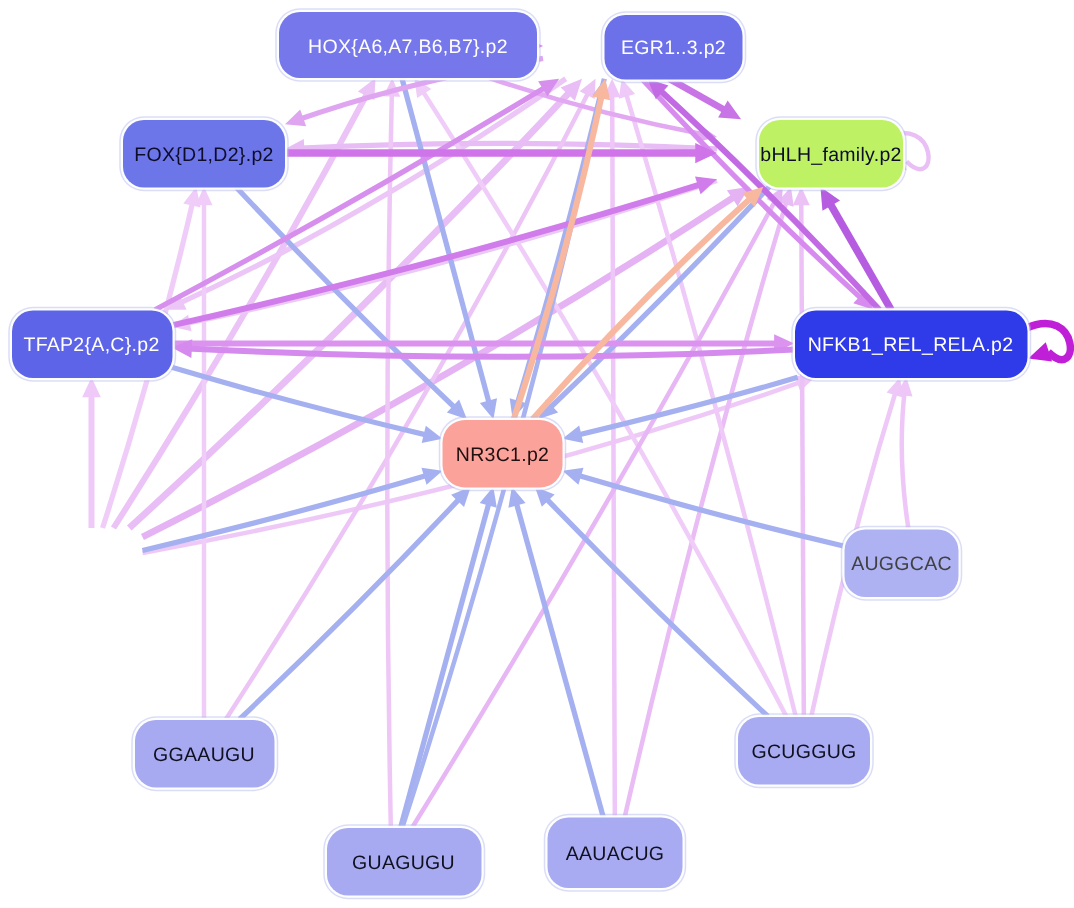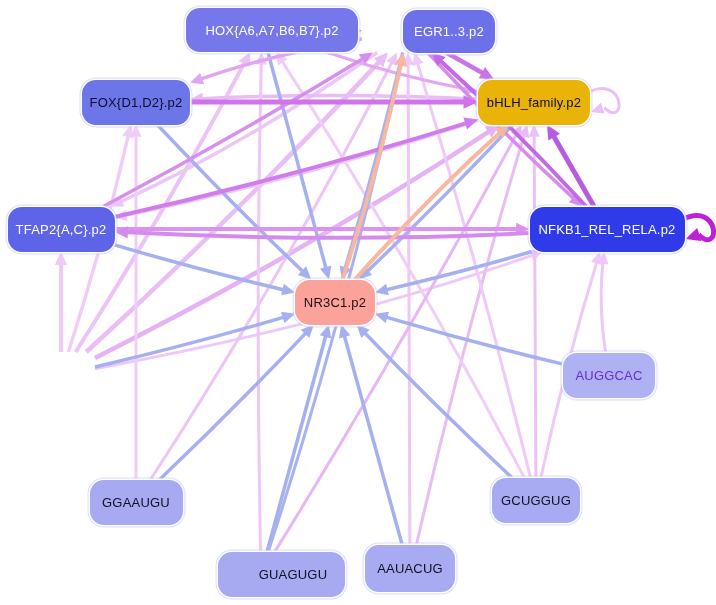--- a/index.html
+++ b/index.html
@@ -120,40 +120,40 @@
 
 <div class="node" style="left: 186px; top: 8px; width: 172px; height: 44px; background: rgb(117, 119, 234); color: rgb(255, 255, 255);">
       <span>HOX{A6,A7,B6,B7}.p2</span>
     </div>
     <div class="node" style="left: 362px; top: 9.5px; width: 92px; height: 43px; background: rgb(108, 112, 233); color: rgb(255, 255, 255); margin-left: 41px;">
       <span>EGR1..3.p2</span>
     </div>
     <div class="node" style="left: 82px; top: 79.5px; width: 108px; height: 45px; background: rgb(109, 118, 233); color: rgb(13, 13, 42);">
       <span>FOX{D1,D2}.p2</span>
     </div>
-    <div class="node" style="left: 478px; top: 79.5px; width: 112px; height: 45px; background: #eab308; color: rgb(13, 13, 42);">
+    <div class="node" style="left: 506px; top: 79.5px; width: 96px; height: 45px; background: #bef264; color: rgb(13, 13, 42);">
       <span>bHLH_family.p2</span>
     </div>
     <div class="node" style="left: 7.5px; top: 206.5px; width: 107px; height: 45px; background: rgb(93, 100, 231); color: rgb(255, 255, 255);">
       <span>TFAP2{A,C}.p2</span>
     </div>
     <div class="node" style="left: 529.5px; top: 206.5px; width: 155px; height: 45px; background: rgb(47, 58, 233); color: rgb(255, 255, 255);">
       <span>NFKB1_REL_RELA.p2</span>
     </div>
     <div class="node" style="left: 295px; top: 279.5px; width: 80px; height: 45px; background: rgb(251, 162, 154); color: rgb(32, 16, 16); border-radius: 15px;">
       <span>NR3C1.p2</span>
     </div>
-    <div class="node" style="left: 563px; top: 352.5px; width: 92px; height: 45px; background: rgb(174, 178, 243); color: #6d28d9;">
+    <div class="node" style="left: 563px; top: 352.5px; width: 76px; height: 45px; background: rgb(174, 178, 243); color: #404040;">
       <span>AUGGCAC</span>
     </div>
     <div class="node" style="left: 89.5px; top: 479.5px; width: 93px; height: 45px; background: rgb(167, 169, 241); color: rgb(16, 16, 32); text-align: center;">
       <span>GGAAUGU</span>
     </div>
     <div class="node" style="left: 492px; top: 477.5px; width: 88px; height: 45px; background: rgb(169, 171, 242); color: rgb(16, 16, 32); justify-content: center;">
       <span>GCUGGUG</span>
     </div>
-    <div class="node" style="left: 217.5px; top: 551.5px; width: 103px; height: 45px; background: rgb(168, 170, 241); color: rgb(16, 16, 32); padding-left: 24px;">
+    <div class="node" style="left: 217.5px; top: 551.5px; width: 103px; height: 45px; background: rgb(168, 170, 241); color: rgb(16, 16, 32);">
       <span>GUAGUGU</span>
     </div>
     <div class="node" style="left: 365px; top: 545px; width: 90px; height: 47px; background: rgb(169, 171, 242); color: rgb(16, 16, 32);">
       <span>AAUACUG</span>
     </div>
   </div>
 
 </body></html>

